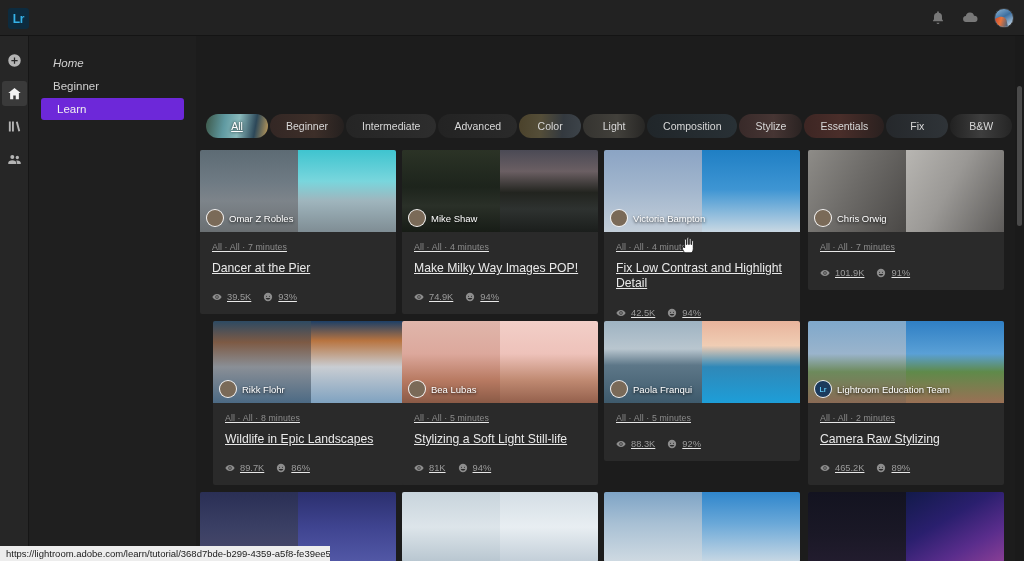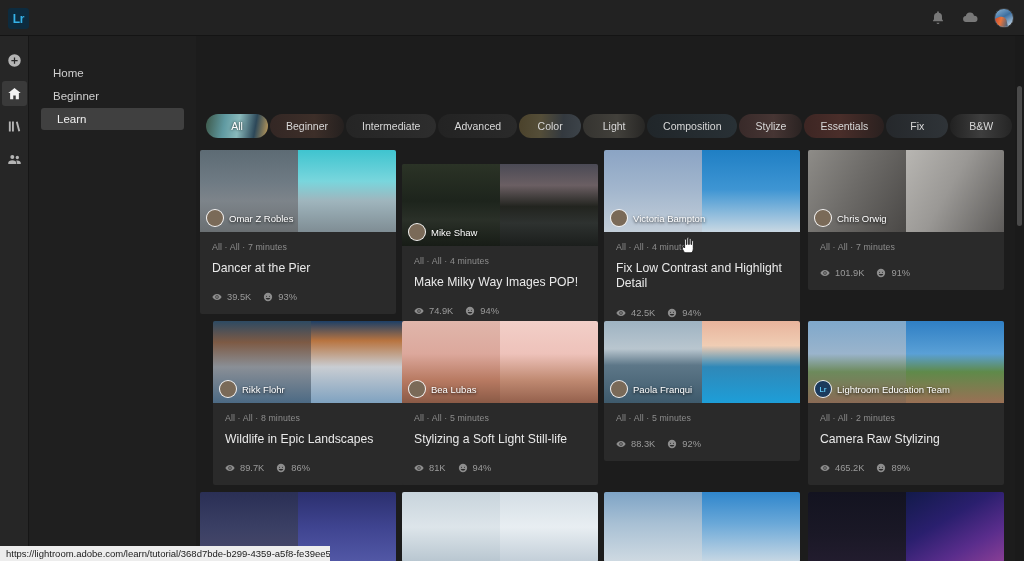--- a/index.html
+++ b/index.html
@@ -57,23 +57,23 @@
   
   .navpanel {
     position: absolute; left: 29px; top: 36px; width: 167px; height: 525px;
     background: #1f1f1f;
   }
   .nav-item {
     margin: 0 12px; height: 22px; border-radius: 3px;
     display: flex; align-items: center; padding-left: 12px;
     font-size: 11.5px; color: #cfcfcf;
   }
-  .nav-item:first-of-type { margin-top: 26px; }
+  .nav-item:first-of-type { margin-top: 16px; font-style: italic; }
   .nav-item + .nav-item { margin-top: 1px; }
-  .nav-item.selected { background: #404040; color: #f0f0f0; padding-left: 16px; }
+  .nav-item.selected { background: #6d28d9; color: #f0f0f0; padding-left: 16px; }
 
   
   .content {
     position: absolute; left: 196px; top: 36px; width: 828px; height: 525px;
     background: #1c1c1c; overflow: hidden;
   }
   .tabs { position: absolute; left: 14px; top: 15px; display: flex; gap: 14px; }
   .tab { font-size: 10.8px; color: #9a9a9a; padding-bottom: 6px; position: relative; }
   .tab.active { color: #f0f0f0; }
   .tab.active::after {
@@ -86,21 +86,21 @@
     display: flex; align-items: center; gap: 2px;
   }
   .chip {
     position: relative; height: 24px; border-radius: 12px;
     display: flex; align-items: center; justify-content: center;
     font-size: 10.5px; color: #d8d8d8; overflow: hidden; flex: 0 0 auto;
     padding: 0 16px; min-width: 62px;
   }
   .chip .chip-bg { position: absolute; inset: 0; opacity: .30; }
   .chip .chip-lbl { position: relative; z-index: 2; white-space: nowrap; }
-  .chip.sel { color: #ffffff; }
+  .chip.sel { color: #ffffff; text-decoration: underline; }
   .chip.sel .chip-bg { opacity: .95; }
   .chip.sel .chip-lbl { text-shadow: 0 0 3px rgba(0,0,0,.85); }
 
   
   .bg-all    { background: linear-gradient(100deg,#3e5a4a 0%,#63a0a8 30%,#8fc2c4 52%,#2d4a5c 78%,#c9a35e 100%); }
   .bg-beg    { background: linear-gradient(90deg,#6a4138 0%,#8a5a47 60%,#3a2a26 100%); }
   .bg-int    { background: linear-gradient(90deg,#3a3a3a 0%,#555 100%); }
   .bg-adv    { background: linear-gradient(90deg,#333 0%,#4a4a4a 100%); }
   .bg-color  { background: linear-gradient(95deg,#b89a4e 0%,#d8c27a 35%,#6a7d90 70%,#8aa0b4 100%); }
   .bg-light  { background: linear-gradient(90deg,#6e6a5e 0%,#9b9584 55%,#43403a 100%); }
@@ -109,21 +109,21 @@
   .bg-ess    { background: linear-gradient(90deg,#8a3c34 0%,#b4574a 45%,#4a2a26 100%); }
   .bg-fix    { background: linear-gradient(90deg,#3a4450 0%,#5a6a78 100%); }
   .bg-bw     { background: linear-gradient(90deg,#2e2e2e 0%,#8c8c8c 50%,#3a3a3a 100%); }
 
   
   .grid {
     position: absolute; left: 0; top: 112px; width: 828px; height: 413px;
   }
   .card {
     position: absolute; width: 196px; background: #2a2a2a;
-    border-radius: 2px; overflow: hidden;
+    border-radius: 2px; overflow: hidden; text-decoration: underline;
   }
   .card-img { position: relative; width: 196px; height: 82px; overflow: hidden; }
   .card-img .half { position: absolute; top: 0; height: 100%; width: 50%; }
   .card-img .half.l { left: 0; }
   .card-img .half.r { left: 50%; }
 
   .author {
     position: absolute; left: 6px; bottom: 5px; z-index: 5;
     display: flex; align-items: center; gap: 5px;
   }
@@ -317,21 +317,21 @@
               </div>
               <div class="stat">
                 <svg viewBox="0 0 24 24">
                   <path d="M12 2a10 10 0 100 20 10 10 0 000-20zM8.5 8.8a1.3 1.3 0 110 2.6 1.3 1.3 0 010-2.6zm7 0a1.3 1.3 0 110 2.6 1.3 1.3 0 010-2.6zM12 18c-2.5 0-4.6-1.6-5.3-3.8h10.6C16.6 16.4 14.5 18 12 18z"></path>
                 </svg>
                 <span>93%</span>
               </div>
             </div>
           </div>
         </div>
-        <div class="card" style="left: 206px; top: 16px;">
+        <div class="card" style="left: 206px; top: 2px;">
           <div class="card-img">
             <div class="half l img-milky-l"></div>
             <div class="half r img-milky-r"></div>
             <div class="author">
               <div class="ava"></div>
               <div class="nm">Mike Shaw</div>
             </div>
           </div>
           <div class="card-body">
             <div class="meta">All · All · 4 minutes</div>

